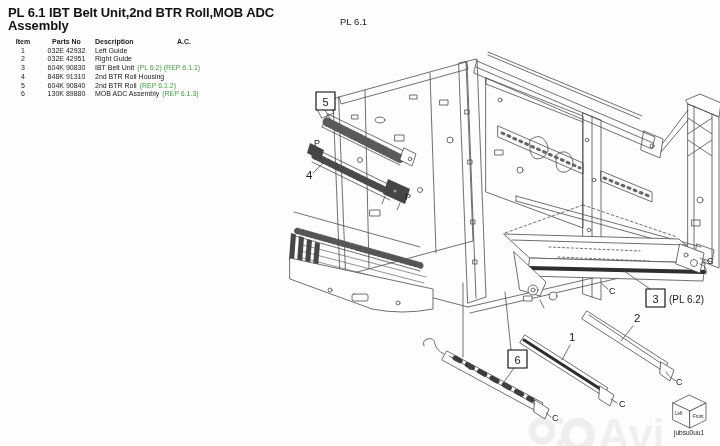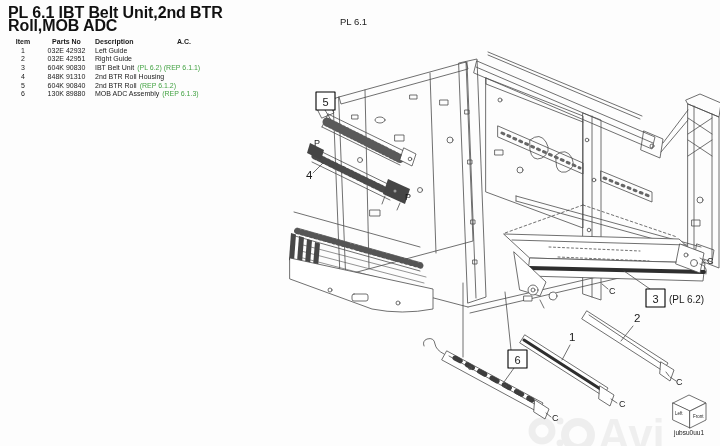--- a/index.html
+++ b/index.html
@@ -3,40 +3,41 @@
 <meta charset="utf-8">
 <style>
   * { margin:0; padding:0; box-sizing:border-box; }
   html,body { width:720px; height:446px; }
   body {
     position:relative; width:720px; height:446px; background:#fdfdfd;
     font-family:"Liberation Sans", sans-serif; color:#1a1a1a; overflow:hidden;
   }
   .title {
     position:absolute; left:8px; top:6px; width:280px;
-    font-size:16px; font-weight:bold; line-height:13px; letter-spacing:-0.1px; color:#111;
+    font-size:13px; font-weight:bold; line-height:13px; letter-spacing:-0.1px; color:#111;
   }
   .pl-ref { position:absolute; left:294px; top:16px; font-size:9.5px; color:#222;margin-left:46px; }
   .parts { position:absolute; left:8px; top:38px; width:270px; font-size:7px; line-height:8.7px; }
   .tr { display:grid; grid-template-columns:30px 57px 82px 30px; }
   .td { white-space:nowrap; }
   .c-item { text-align:center; }
   .c-pn { text-align:center; }
   .c-desc { text-align:left; overflow:visible; }
   .thead { font-weight:bold; }
   .ref { color:#44a344; margin-left:3px; }
   svg { position:absolute; left:0; top:0; }
   svg text { font-family:"Liberation Sans", sans-serif; fill:#1a1a1a; }
   .wm { opacity:0.055; }
 </style>
 </head>
 <body>
 
 <div class="title">
   <div>PL 6.1  IBT Belt Unit,2nd BTR Roll,MOB ADC</div>
+  <div>Assembly</div>
 </div>
 <div class="pl-ref">PL 6.1</div>
 
 <div class="parts">
   <div class="tr thead">
     <span class="td c-item">Item</span>
     <span class="td c-pn">Parts No</span>
     <span class="td c-desc">Description</span>
     <span class="td">A.C.</span>
   </div>

